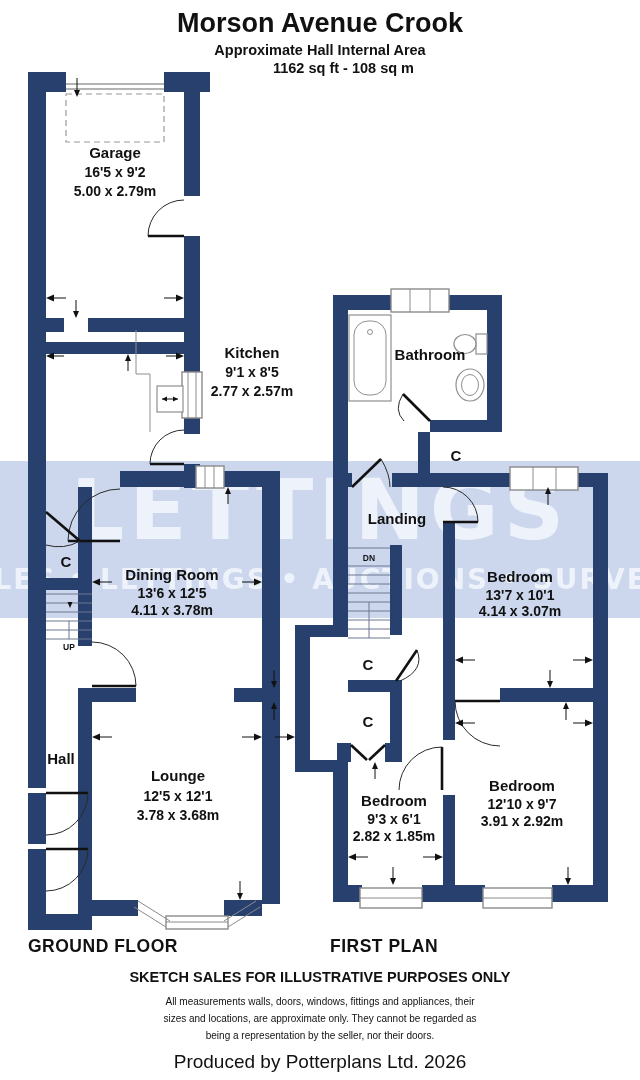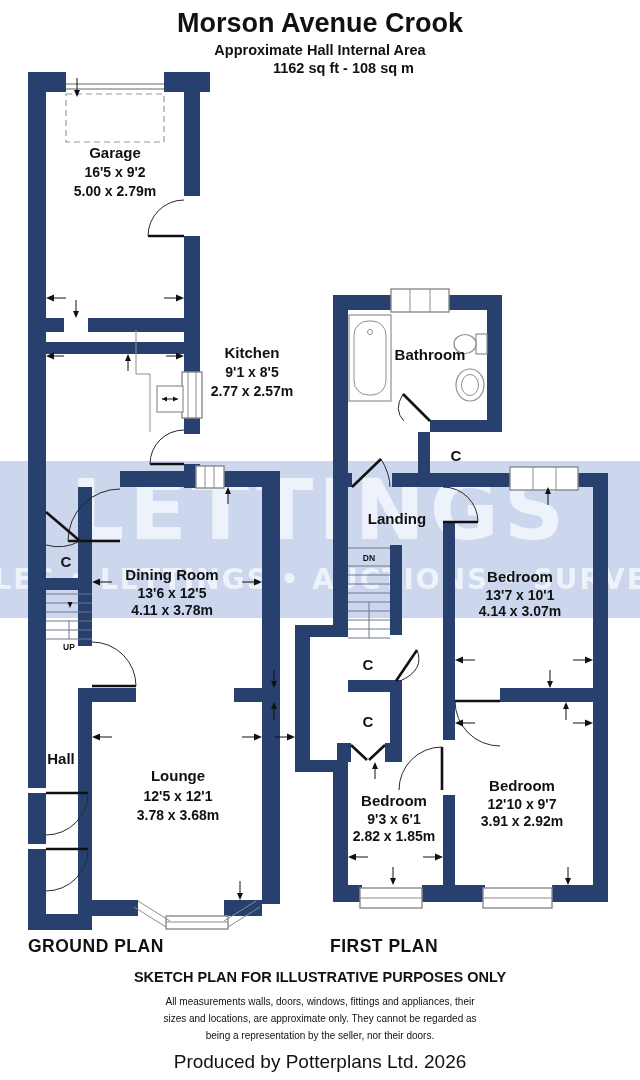--- a/index.html
+++ b/index.html
@@ -341,24 +341,24 @@
         <text class="rname" x="522" y="791">Bedroom</text>
         <text class="rdim" x="522" y="809">12'10 x 9'7</text>
         <text class="rdim" x="522" y="826">3.91 x 2.92m</text>
         <text class="rname" x="394" y="806">Bedroom</text>
         <text class="rdim" x="394" y="824">9'3 x 6'1</text>
         <text class="rdim" x="394" y="841">2.82 x 1.85m</text>
       </g>
     </g>
   </svg>
 
-  <div class="ftr floorlbl" style="left:28px;top:936px;">GROUND PLAN</div>
+  <div class="ftr floorlbl" style="left:28px;top:936px;">GROUND FLOOR</div>
   <div class="ftr floorlbl" style="left:330px;top:936px;">FIRST PLAN</div>
 
-  <div class="ftr sketch">SKETCH PLAN FOR ILLUSTRATIVE PURPOSES ONLY</div>
+  <div class="ftr sketch">SKETCH SALES FOR ILLUSTRATIVE PURPOSES ONLY</div>
   <div class="disc">
     <div>All measurements walls, doors, windows, fittings and appliances, their</div>
     <div>sizes and locations, are approximate only. They cannot be regarded as</div>
     <div>being a representation by the seller, nor their doors.</div>
   </div>
   <div class="credit">Produced by Potterplans Ltd. 2026</div>
 
 </div>
 
 </body></html>

